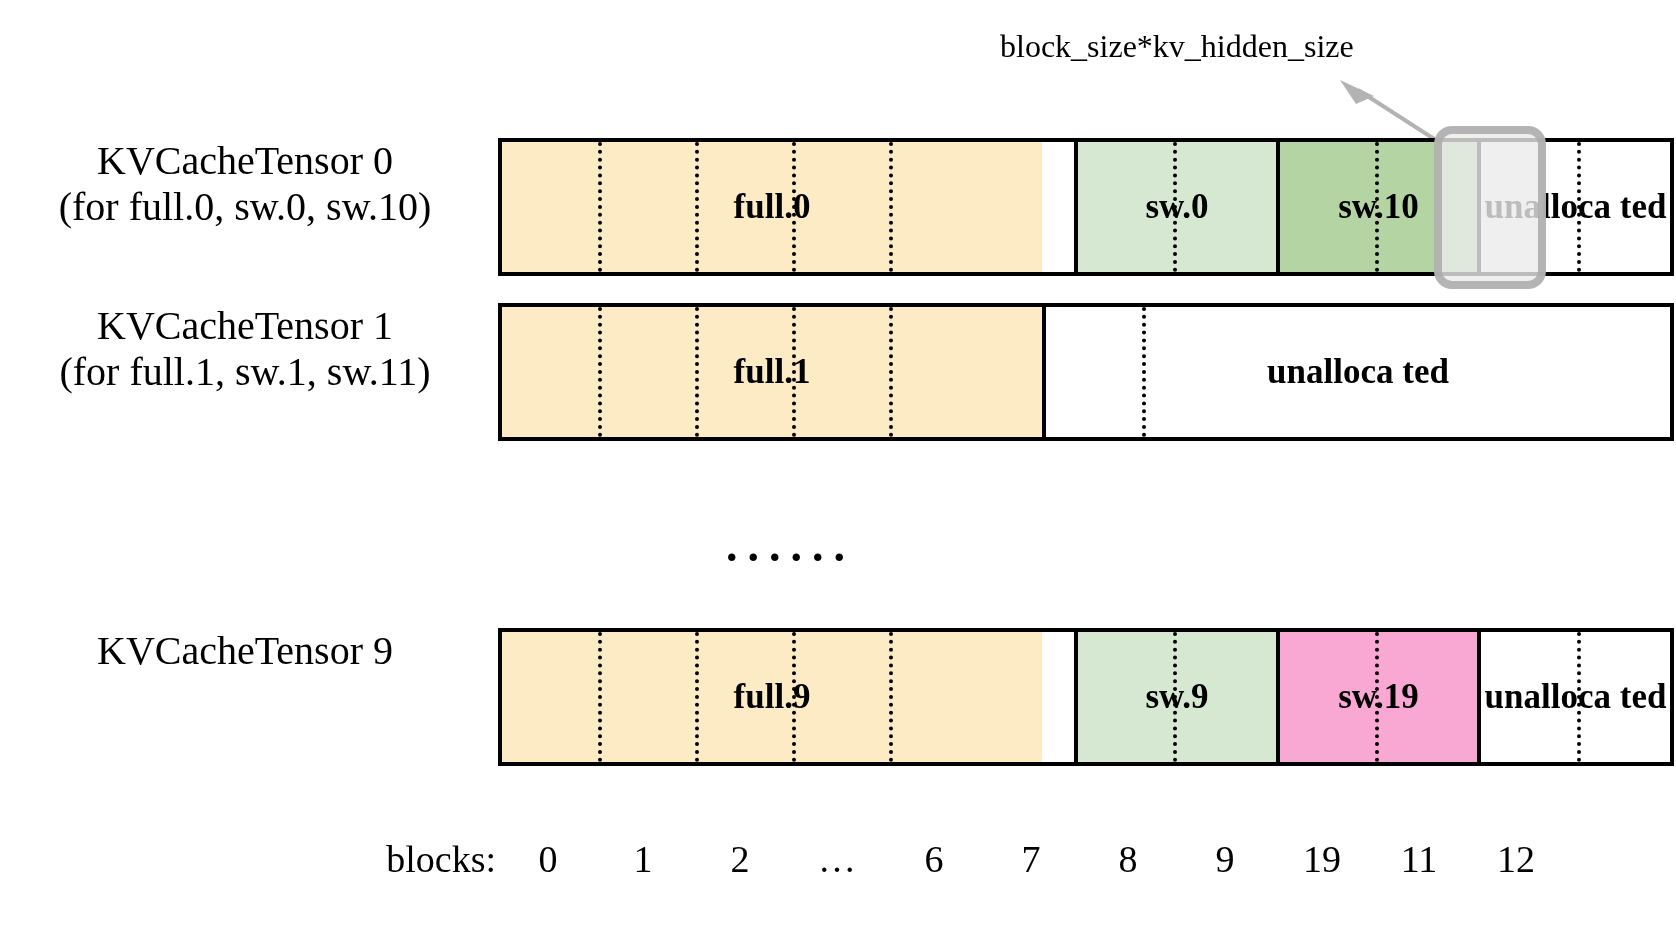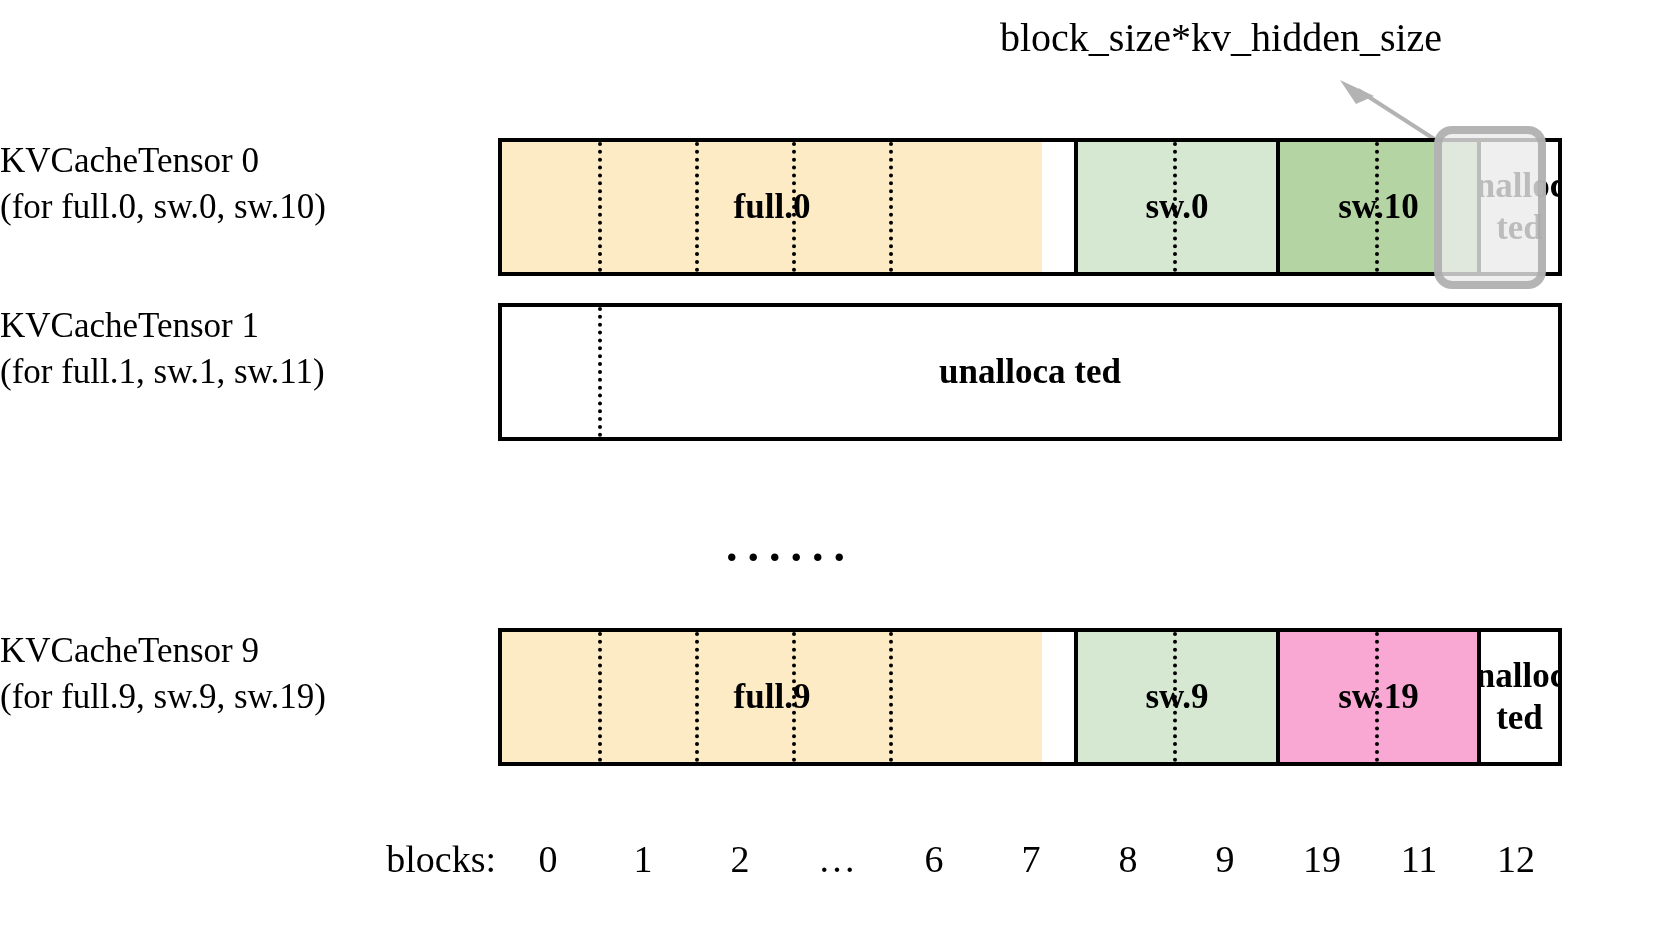--- a/index.html
+++ b/index.html
@@ -8,22 +8,22 @@
     background:#ffffff;
     font-family:"Liberation Serif","DejaVu Serif",serif;
     overflow:hidden;
     position:relative;
   }
   .stage{position:absolute;left:0;top:0;width:1676px;height:938px;}
 
   
   .annot{
     position:absolute;
-    left:1000px; top:14px;
-    font-size:40px;
+    left:1000px; top:28px;
+    font-size:32px;
     color:#000;
     white-space:nowrap;
     letter-spacing:0px;
   }
   .annot-arrow{
     position:absolute;
     left:1330px; top:78px;
     width:120px; height:72px;
     pointer-events:none;
   }
@@ -31,31 +31,32 @@
   
   .row{position:absolute;left:0;width:1676px;}
   .row-0{top:138px;}
   .row-1{top:303px;}
   .row-2{top:628px;}
 
   .row-label{
     position:absolute;
     left:0px;
     width:490px;
-    font-size:35px;
+    text-align:center;
+    font-size:40px;
     line-height:46px;
     color:#000;
   }
   .row-label .l2{display:block;}
 
   .bar{
     position:absolute;
     left:498px;
     top:0px;
-    width:1064px;
+    width:1176px;
     height:138px;
     border:4px solid #000;
     box-sizing:border-box;
     display:flex;
     background:#fff;
   }
   .seg{
     position:relative;
     box-sizing:border-box;
     display:flex;
@@ -187,35 +188,43 @@
     </div>
     <div class="highlight" style="top:-12px"></div>
   </div>
 
   <div class="row row-1">
     <div class="row-label">
       <span class="l1">KVCacheTensor 1</span>
       <span class="l2">(for full.1, sw.1, sw.11)</span>
     </div>
     <div class="bar">
+      <div class="seg seg-full" style="background:#fcebc4">
+        <div class="ticks">
+          <div class="tick" style="left:96px"></div>
+            <div class="tick" style="left:193px"></div>
+          <div class="tick" style="left:290px"></div>
+            <div class="tick" style="left:387px"></div>
+        </div>
+        <span>full.1</span>
+      </div>
       <div class="seg seg-unalloc" style="background:#ffffff">
         <div class="ticks">
             <div class="tick" style="left:96px"></div>
           </div>
         <span>unalloca ted</span>
       </div>
     </div>
   </div>
 
   <div class="ellipsis">......</div>
 
   <div class="row row-2">
     <div class="row-label">
       <span class="l1">KVCacheTensor 9</span>
-      <span class="l2">(for full.9, sw.9, sw.19)</span>
     </div>
     <div class="bar">
       <div class="seg seg-full" style="background:#fcebc4">
         <div class="ticks">
           <div class="tick" style="left:96px"></div>
             <div class="tick" style="left:193px"></div>
           <div class="tick" style="left:290px"></div>
             <div class="tick" style="left:387px"></div>
         </div>
         <span>full.9</span>

